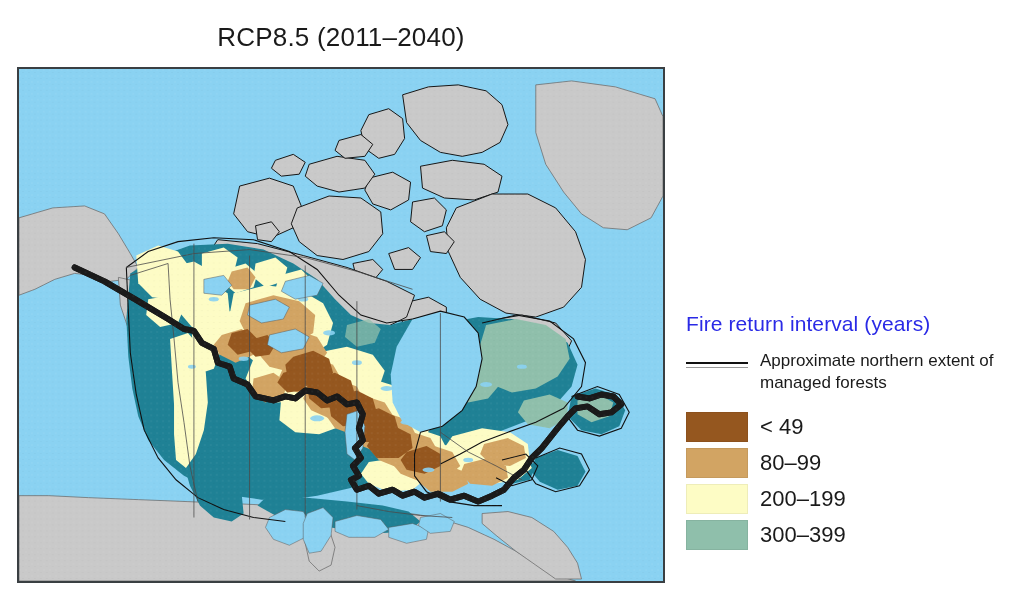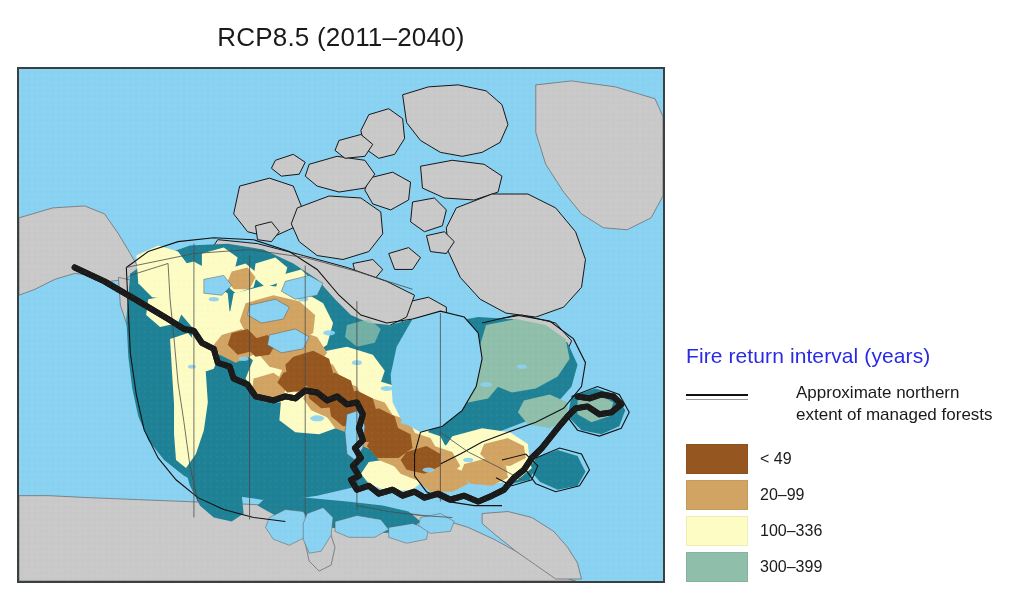--- a/index.html
+++ b/index.html
@@ -19,41 +19,41 @@
 
   
   .map-frame{
     position:absolute;left:17px;top:67px;width:648px;height:516px;
     border:2px solid #3a3f42;box-sizing:border-box;background:#8ad2f2;
     overflow:hidden;
   }
   .map-svg{display:block;width:100%;height:100%;}
 
   
-  .legend{position:absolute;left:686px;top:312px;width:320px;margin-top:32px;}
+  .legend{position:absolute;left:686px;top:312px;width:320px;}
   .legend-title{
     font-size:21px;color:#2a2ae6;margin:0 0 14px 0;font-weight:400;
     letter-spacing:.1px;white-space:nowrap;
   }
-  .legend-line-row{display:flex;align-items:flex-start;margin-bottom:14px;gap:36px;}
+  .legend-line-row{display:flex;align-items:flex-start;margin-bottom:14px;}
   .legend-line-symbol{
     width:62px;min-width:62px;margin-top:10px;margin-right:12px;position:relative;height:12px;
   }
   .legend-line-symbol .ln-top{position:absolute;left:0;right:0;top:2px;height:1.5px;background:#111;}
   .legend-line-symbol .ln-mid{position:absolute;left:0;right:0;top:3.5px;height:3px;background:#fff;}
   .legend-line-symbol .ln-bot{position:absolute;left:0;right:0;top:6.5px;height:1.5px;background:#999;}
   .legend-line-label{font-size:17px;color:#1a1a1a;line-height:1.32;}
 
   .legend-items{margin-top:2px;}
   .legend-item{display:flex;align-items:center;height:36px;}
   .swatch{
     width:62px;min-width:62px;height:30px;margin-right:12px;
     border:1px solid rgba(0,0,0,.06);box-sizing:border-box;
   }
-  .legend-label{font-size:16px;color:#1a1a1a;}
+  .legend-label{font-size:22px;color:#1a1a1a;}
 </style>
 </head>
 <body>
 
 <div id="page">
 
   <div class="map-title">RCP8.5 (2011–2040)</div>
 
   <div class="map-frame">
     <svg class="map-svg" viewBox="0 0 648 516" preserveAspectRatio="none">
@@ -333,25 +333,25 @@
       <div class="legend-line-label">Approximate northern extent of managed forests</div>
     </div>
 
     <div class="legend-items">
       <div class="legend-item">
         <span class="swatch" style="background:#95571f"></span>
         <span class="legend-label">&lt; 49</span>
       </div>
       <div class="legend-item">
         <span class="swatch" style="background:#d2a463"></span>
-        <span class="legend-label">20–99</span>
+        <span class="legend-label">80–99</span>
       </div>
       <div class="legend-item">
         <span class="swatch" style="background:#fdfcc5"></span>
-        <span class="legend-label">100–336</span>
+        <span class="legend-label">200–199</span>
       </div>
       <div class="legend-item">
         <span class="swatch" style="background:#8fbfab"></span>
         <span class="legend-label">300–399</span>
       </div>
     </div>
   </div>
 
 </div>
 

